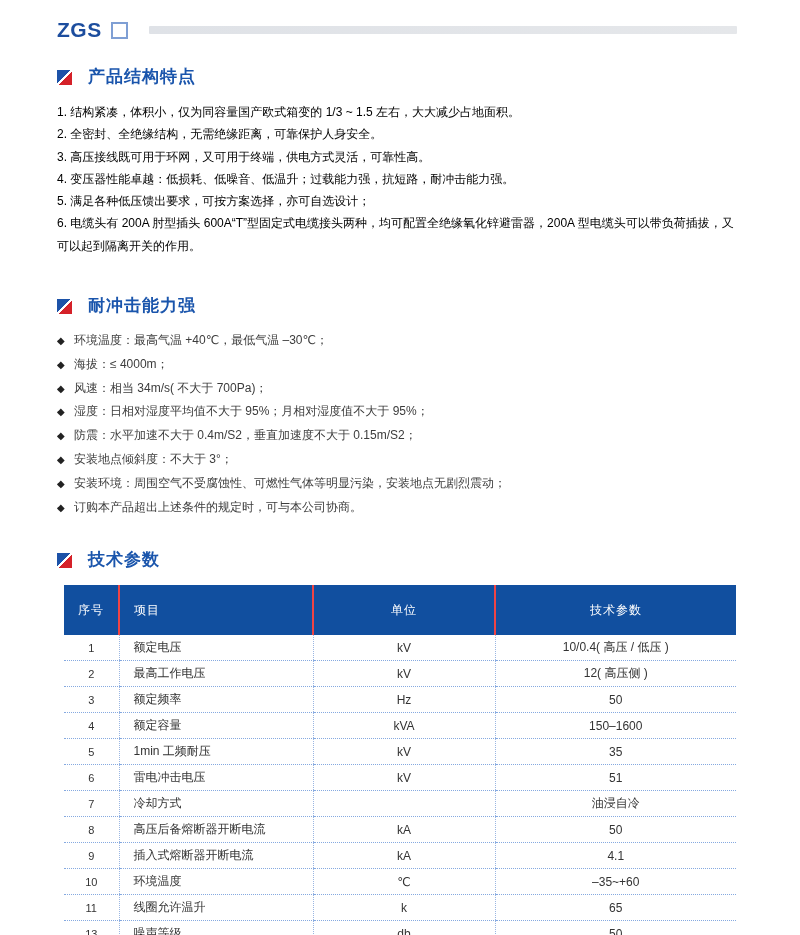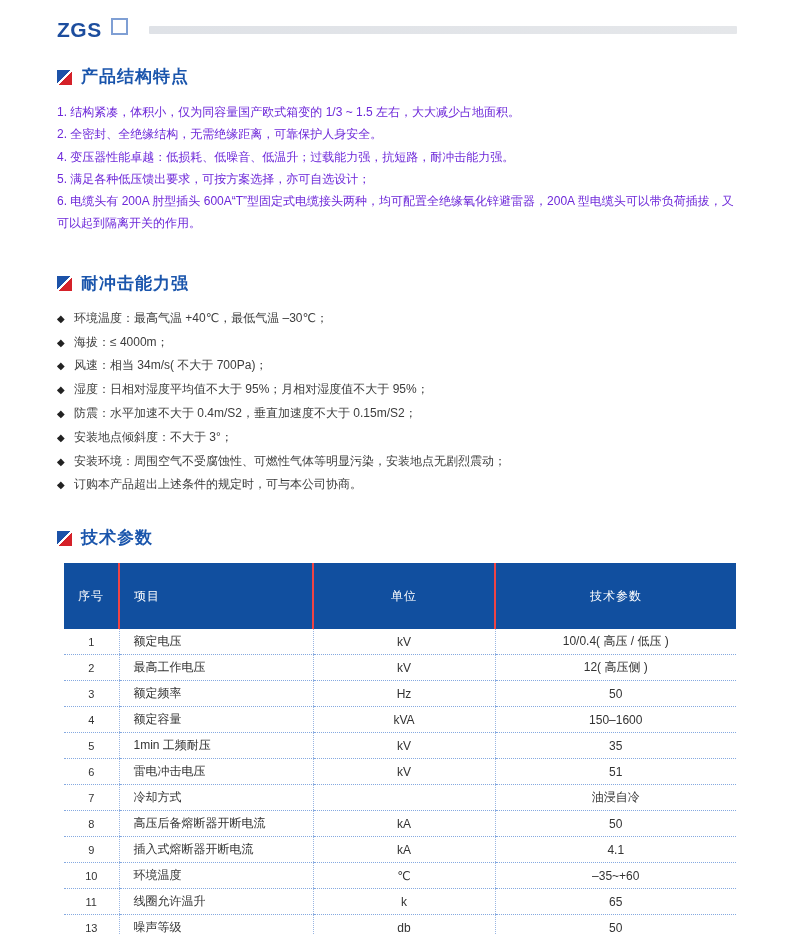--- a/index.html
+++ b/index.html
@@ -1,46 +1,46 @@
 <!DOCTYPE html>
 <html><head>
 <meta charset="utf-8">
 <style>
   html,body{margin:0;padding:0;background:#fff;}
   body{width:800px;height:935px;font-family:"Liberation Sans","DejaVu Sans",sans-serif;color:#3b3b3b;overflow:hidden;}
   .page{width:800px;height:935px;position:relative;box-sizing:border-box;padding:18px 63px 0 57px;}
 
   
   .title-row{display:flex;align-items:center;}
-  .title{display:flex;margin:0;font-size:21px;font-weight:bold;color:#1c4d9e;letter-spacing:.5px;white-space:nowrap;}
+  .title{display:flex;align-items:center;margin:0;font-size:21px;font-weight:bold;color:#1c4d9e;letter-spacing:.5px;white-space:nowrap;}
   .title-square{display:inline-block;width:13px;height:13px;border:2px solid #7f9fd4;margin:0 7px 0 9px;}
   .title-bar{flex:1;height:8px;margin-left:14px;background:linear-gradient(to right,#dfe2e7,#e5e7ea);border-radius:1px;}
 
   
   section{display:block;}
-  .sec-head{display:flex;align-items:center;gap:9px;}
+  .sec-head{display:flex;align-items:center;gap:16px;}
   .sec-icon{width:15px;height:15px;flex:0 0 15px;background:linear-gradient(135deg,#1c52a8 0 46%,#ffffff 46% 54%,#d52129 54% 100%);}
   .sec-head h2{margin:0;font-size:17px;line-height:24px;font-weight:bold;color:#1a55ac;letter-spacing:1px;}
 
   #features{margin-top:23px;}
   #environment{margin-top:37px;}
   #parameters{margin-top:29px;}
 
   
   .feature-list{margin-top:12px;}
-  .feat-item{margin:0;font-size:12px;line-height:22.3px;color:#6d28d9;}
+  .feat-item{margin:0;font-size:12px;line-height:22.3px;color:#000000;}
 
   
   .env-list{margin-top:11px;}
   .env-item{display:flex;align-items:baseline;margin:0;font-size:12px;line-height:22.8px;color:#3c3c3c;}
   .env-bullet{flex:0 0 17px;font-size:10px;color:#222;}
 
   
   .params-table{margin-top:13px;margin-left:7px;border-collapse:collapse;table-layout:fixed;width:672px;font-size:12px;}
-  .params-table th{background:#114f9f;color:#fff;font-weight:normal;font-size:12px;height:50px;padding:8px;letter-spacing:1px;}
+  .params-table th{background:#114f9f;color:#fff;font-weight:normal;font-size:12px;height:50px;padding:0;letter-spacing:1px;}
   .params-table th.c0{text-align:center;}
   .params-table th.c1{text-align:left;padding-left:14px;}
   .params-table th.c2,.params-table th.c3{text-align:center;}
   .params-table th + th{border-left:2px solid #ef4444;}
   .params-table td{height:25px;padding:0;color:#333;border-bottom:1px dotted #85a9e0;}
   .params-table td.c0{text-align:center;font-size:11px;}
   .params-table td.c1{text-align:left;padding-left:14px;}
   .params-table td.c2,.params-table td.c3{text-align:center;}
   .params-table td + td{border-left:1px dotted #9ab6e2;}
 </style>
@@ -58,20 +58,21 @@
   </header>
 
   <section id="features">
     <div class="sec-head">
       <span class="sec-icon"></span>
       <h2>产品结构特点</h2>
     </div>
     <div class="feature-list">
         <p class="feat-item">1. 结构紧凑，体积小，仅为同容量国产欧式箱变的 1/3 ~ 1.5 左右，大大减少占地面积。</p>
         <p class="feat-item">2. 全密封、全绝缘结构，无需绝缘距离，可靠保护人身安全。</p>
+        <p class="feat-item">3. 高压接线既可用于环网，又可用于终端，供电方式灵活，可靠性高。</p>
         <p class="feat-item">4. 变压器性能卓越：低损耗、低噪音、低温升；过载能力强，抗短路，耐冲击能力强。</p>
         <p class="feat-item">5. 满足各种低压馈出要求，可按方案选择，亦可自选设计；</p>
         <p class="feat-item">6. 电缆头有 200A 肘型插头 600A“T”型固定式电缆接头两种，均可配置全绝缘氧化锌避雷器，200A 型电缆头可以带负荷插拔，又可以起到隔离开关的作用。</p>
       </div>
   </section>
 
   <section id="environment">
     <div class="sec-head">
       <span class="sec-icon"></span>
       <h2>耐冲击能力强</h2>

